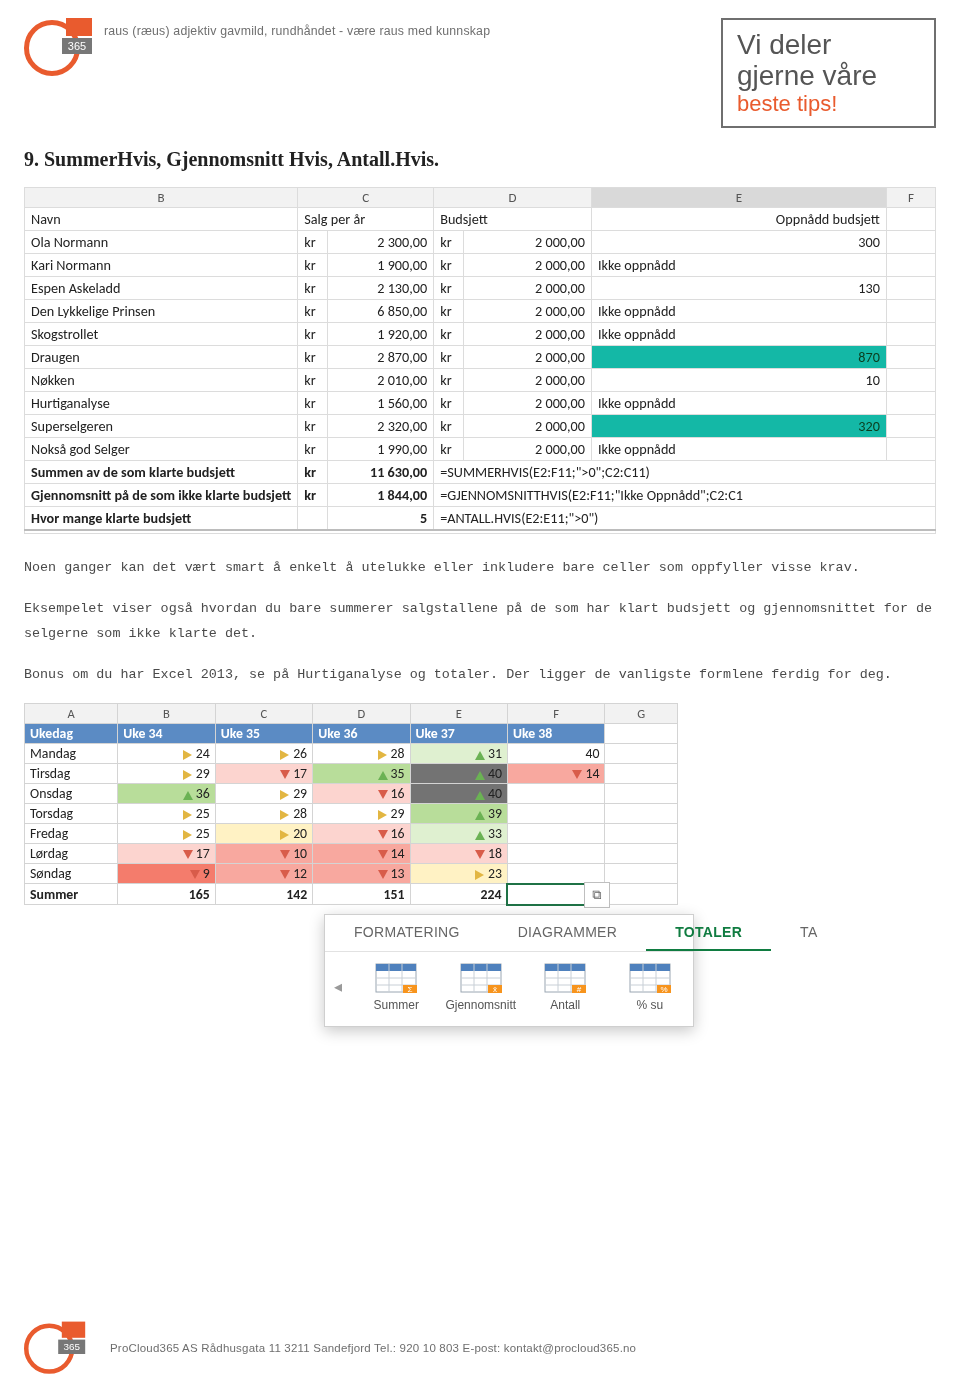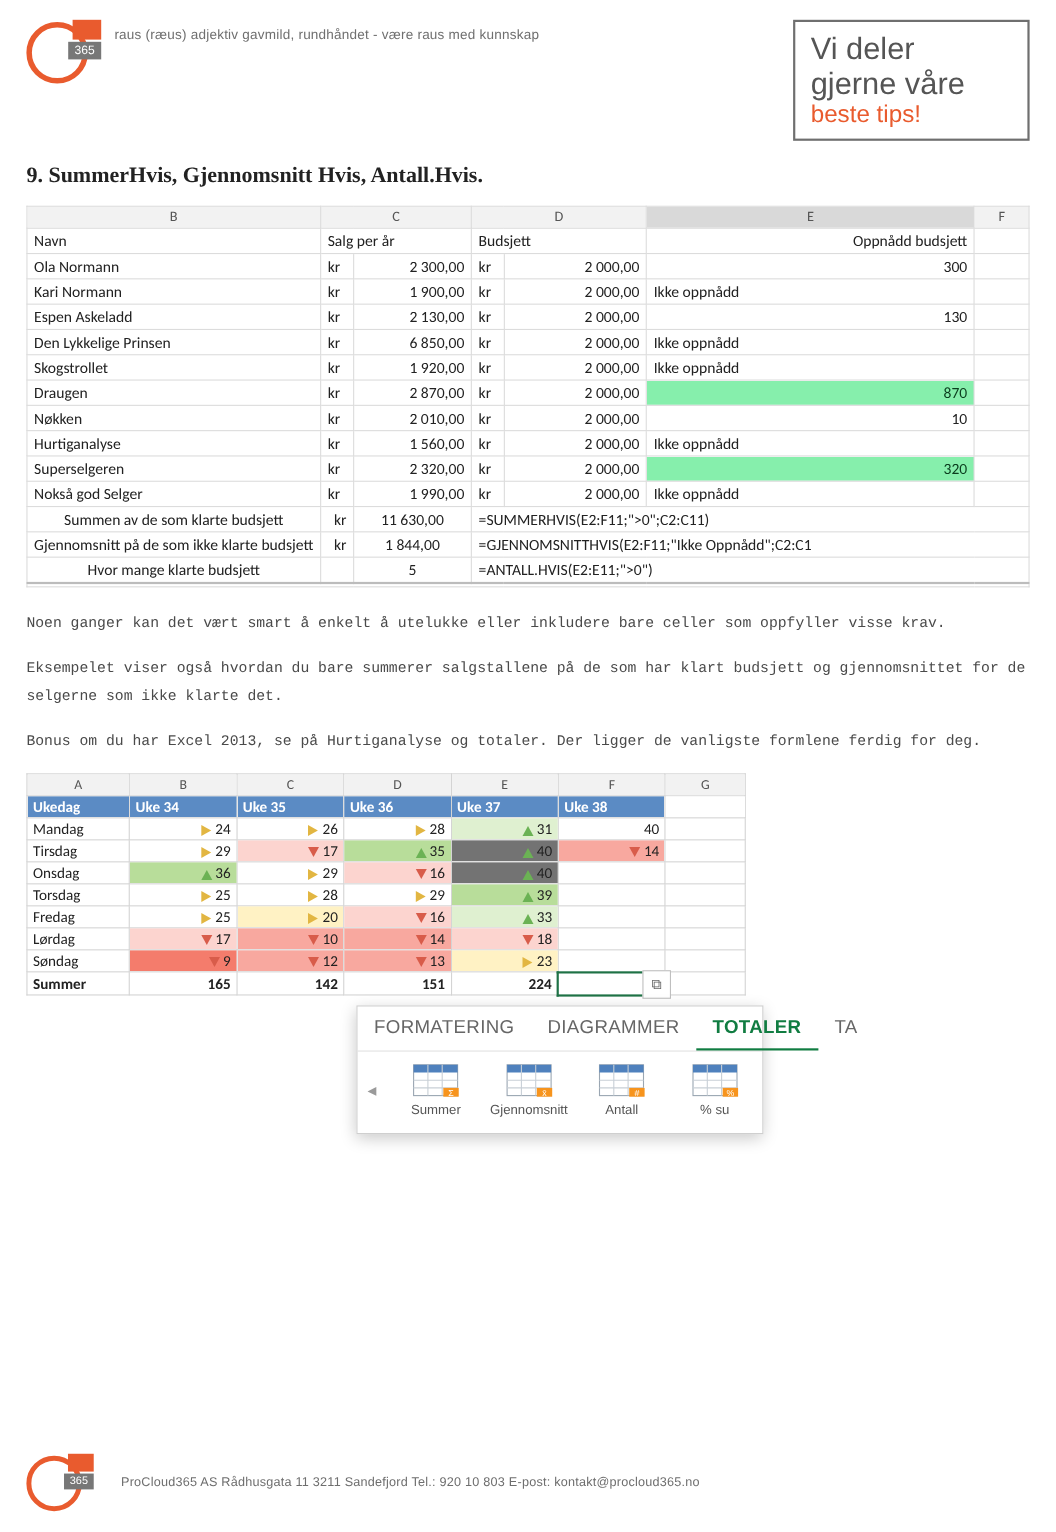--- a/index.html
+++ b/index.html
@@ -13,24 +13,24 @@
   .tagline { flex: 1; font-family: Verdana, sans-serif; font-size: 12.3px; color: #6f6f6f; letter-spacing: .2px; padding-top: 6px; }
   .tipbox { flex: 0 0 auto; border: 2.5px solid #6f6f6f; padding: 10px 16px 10px 14px; width: 215px; }
   .tipbox .l1, .tipbox .l2 { font-size: 28px; color: #555; font-family: Verdana, sans-serif; font-weight: 300; line-height: 1.1; }
   .tipbox .l3 { font-size: 22px; color: #e95b2e; font-family: Verdana, sans-serif; line-height: 1.1; }
   h2.section-title { font-family: Georgia, "Times New Roman", serif; font-weight: bold; font-size: 20px; margin: 8px 0 16px 0; }
   
   .excel1 { width: 100%; border-collapse: collapse; font-family: Calibri, "Segoe UI", sans-serif; font-size: 14.2px; color: #222; margin-bottom: 22px; }
   .excel1 td, .excel1 th { border: 1px solid #dcdcdc; padding: 2px 6px; height: 22px; vertical-align: middle; white-space: nowrap; overflow: hidden; }
   .excel1 .colhead td { background: #f2f2f2; text-align: center; color: #555; height: 20px; font-size: 13px; }
   .excel1 .hdr td { font-weight: 400; }
-  .excel1 .bold td { font-weight: 400; text-align: center; }
+  .excel1 .bold td { font-weight: 700; }
   .excel1 .num { text-align: right; }
   .excel1 .kr { text-align: left; width: 28px; padding-right: 0; }
-  .excel1 .e-hi { background: #86efac; color: #0b3d1e; font-weight: 500; }
+  .excel1 .e-hi { background: #14b8a6; color: #0b3d1e; font-weight: 500; }
   .excel1 .bot-line td { border-top: 2px solid #bcbcbc; }
   .body-text { font-family: Liberation Mono, monospace; font-size: 13.4px; color: #4a4a4a; line-height: 1.85; margin-bottom: 16px; margin-top: 12px; }
   
   .excel2-wrap { width: 654px; }
   .excel2 { width: 100%; border-collapse: collapse; font-family: Calibri, "Segoe UI", sans-serif; font-size: 13.8px; color: #222; }
   .excel2 td, .excel2 th { border: 1px solid #d4d4d4; padding: 1px 5px; height: 20px; vertical-align: middle; white-space: nowrap; text-align: right; position: relative; }
   .excel2 .colhead td { background: #f2f2f2; text-align: center; color: #555; font-size: 12.5px; }
   .excel2 .hdr2 td { background: #5b8bc4; color: #fff; font-weight: 700; text-align: left; }
   .excel2 .hdr2 td:first-child { background: #5b8bc4; }
   .excel2 .day { text-align: left; }
@@ -41,21 +41,21 @@
   .excel2 .r1 { background: #fcd4cf; }
   .excel2 .r2 { background: #f8a89f; }
   .excel2 .r3 { background: #f47c6c; }
   .excel2 .sumrow td { font-weight: 700; }
   .arrow-ic { display: inline-block; width: 10px; height: 10px; margin-right: 3px; vertical-align: middle; }
   .aw-up { border-left: 5px solid transparent; border-right: 5px solid transparent; border-bottom: 9px solid #6bb254; }
   .aw-dn { border-left: 5px solid transparent; border-right: 5px solid transparent; border-top: 9px solid #d85c4a; }
   .aw-rt { border-top: 5px solid transparent; border-bottom: 5px solid transparent; border-left: 9px solid #e2b642; }
   .qa-pop { position: relative; margin-left: 300px; margin-top: 8px; width: 370px; background: #fff; border: 1px solid #cfcfcf; box-shadow: 0 4px 14px rgba(0,0,0,.22); font-family: "Segoe UI", sans-serif; font-size: 12px; }
   .qa-tabs { display: flex; border-bottom: 1px solid #e2e2e2; }
-  .qa-tab { padding: 9px 15px; color: #666; font-size: 17px; letter-spacing: .3px; }
+  .qa-tab { padding: 9px 29px; color: #666; font-size: 14px; letter-spacing: .3px; }
   .qa-tab.active { color: #107c41; border-bottom: 2px solid #107c41; font-weight: 600; }
   .qa-body { display: flex; align-items: center; padding: 10px 6px 14px 6px; gap: 14px; }
   .qa-arrow { width: 14px; color: #9a9a9a; font-size: 16px; text-align: center; cursor: default; }
   .qa-item { flex: 1; text-align: center; color: #555; }
   .qa-item svg { display: block; margin: 0 auto 4px auto; }
   .qa-badge { position: absolute; left: 570px; top: -10px; width: 26px; height: 26px; border: 1px solid #bfbfbf; background: #fff; font-size: 13px; text-align: center; line-height: 24px; color: #666; }
   .footer { position: absolute; bottom: 12px; left: 24px; right: 24px; display: flex; align-items: center; gap: 18px; }
   .footer .tagline2 { font-family: Verdana, sans-serif; font-size: 11.5px; color: #6e6e6e; letter-spacing: .2px; }
   .footer .logo-block { transform: scale(.9); transform-origin: left bottom; }
 </style>

